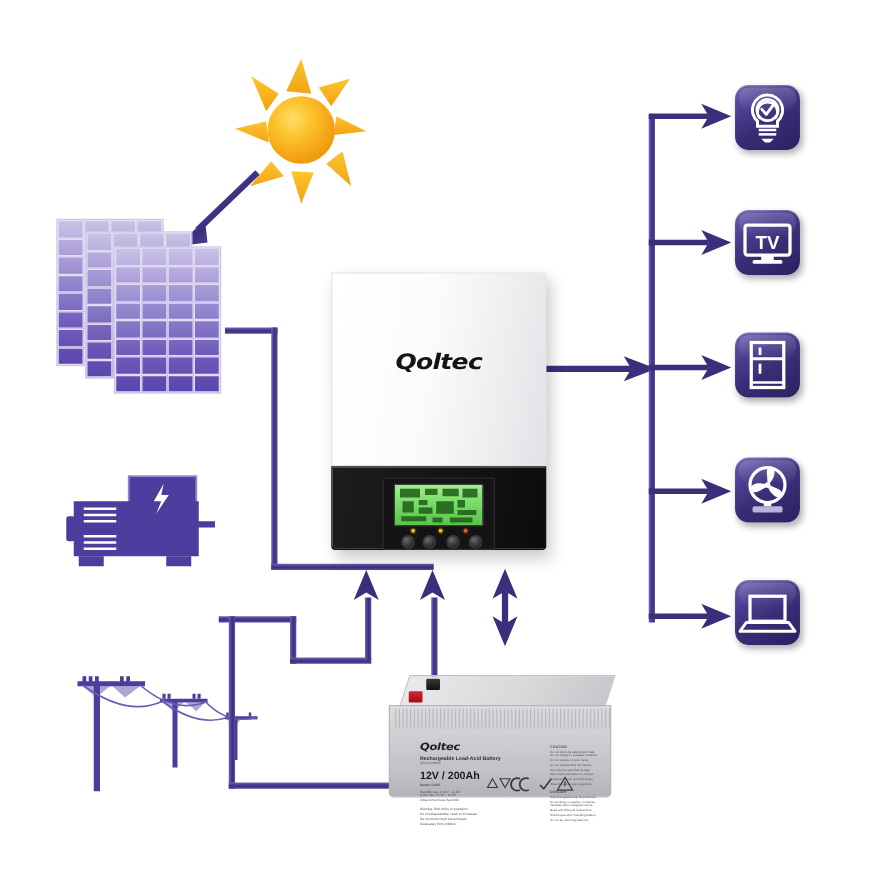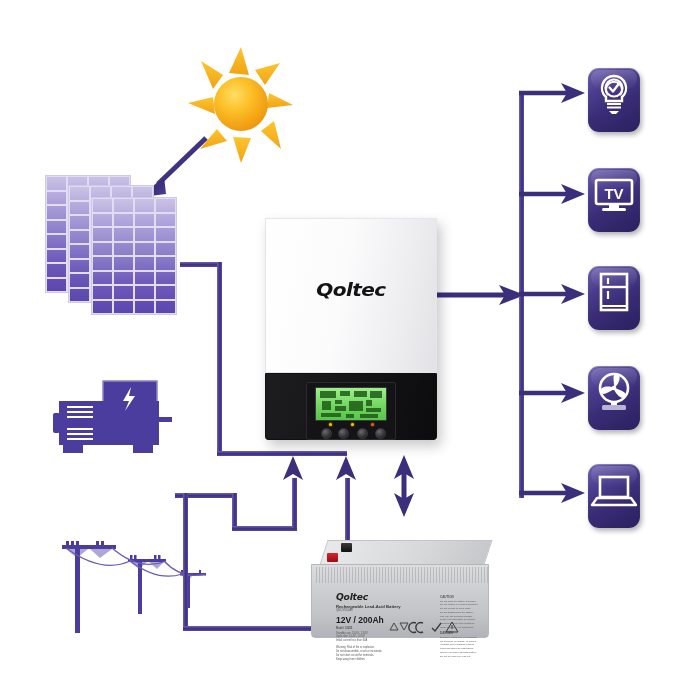--- a/index.html
+++ b/index.html
@@ -65,21 +65,21 @@
     font-size:8px;color:#222;letter-spacing:-.2px;transform:scaleX(1.15);transform-origin:left;}
   .bl-sub{font-size:4.2px;color:#333;margin-top:1.5px;font-weight:bold;}
   .bl-tiny{font-size:2.6px;color:#555;margin-top:.5px;}
   .bl-rating{font-size:8.5px;color:#1a1a1a;margin-top:2.5px;font-weight:600;}
   .bl-block{font-size:2.6px;color:#555;line-height:1.5;margin-top:2px;}
   .bl-right{position:absolute;left:128px;top:30px;width:54px;font-size:2.4px;
     color:#555;line-height:1.55;}
   .bat-term{position:absolute;width:11px;height:9px;top:2px;border-radius:1px;}
 
   
-  .appl{position:absolute;width:52px;height:64px;border-radius:11px;
+  .appl{position:absolute;width:52px;height:52px;border-radius:11px;
     background:linear-gradient(150deg,#6b5fae 0%,#4a3d8f 30%,#392c75 58%,#2b2060 100%);
     box-shadow:2px 3px 5px rgba(0,0,0,.3), inset 0 1px 1px rgba(255,255,255,.28);}
   .appl::after{content:"";position:absolute;left:3px;top:2px;right:3px;height:20px;
     border-radius:9px 9px 14px 14px;background:linear-gradient(rgba(255,255,255,.18),rgba(255,255,255,0));}
   .glyph{position:absolute;inset:0;}
 
   
   .wire{position:absolute;background:linear-gradient(to right,#3a2f79,#6a5cb5 40%,#4b3f96);}
   .wire-h{height:5px;background:linear-gradient(to bottom,#6e61b9,#3b2f7c 55%,#554aa3);}
   .wire-v{width:5px;background:linear-gradient(to right,#6e61b9,#3b2f7c 55%,#554aa3);}

